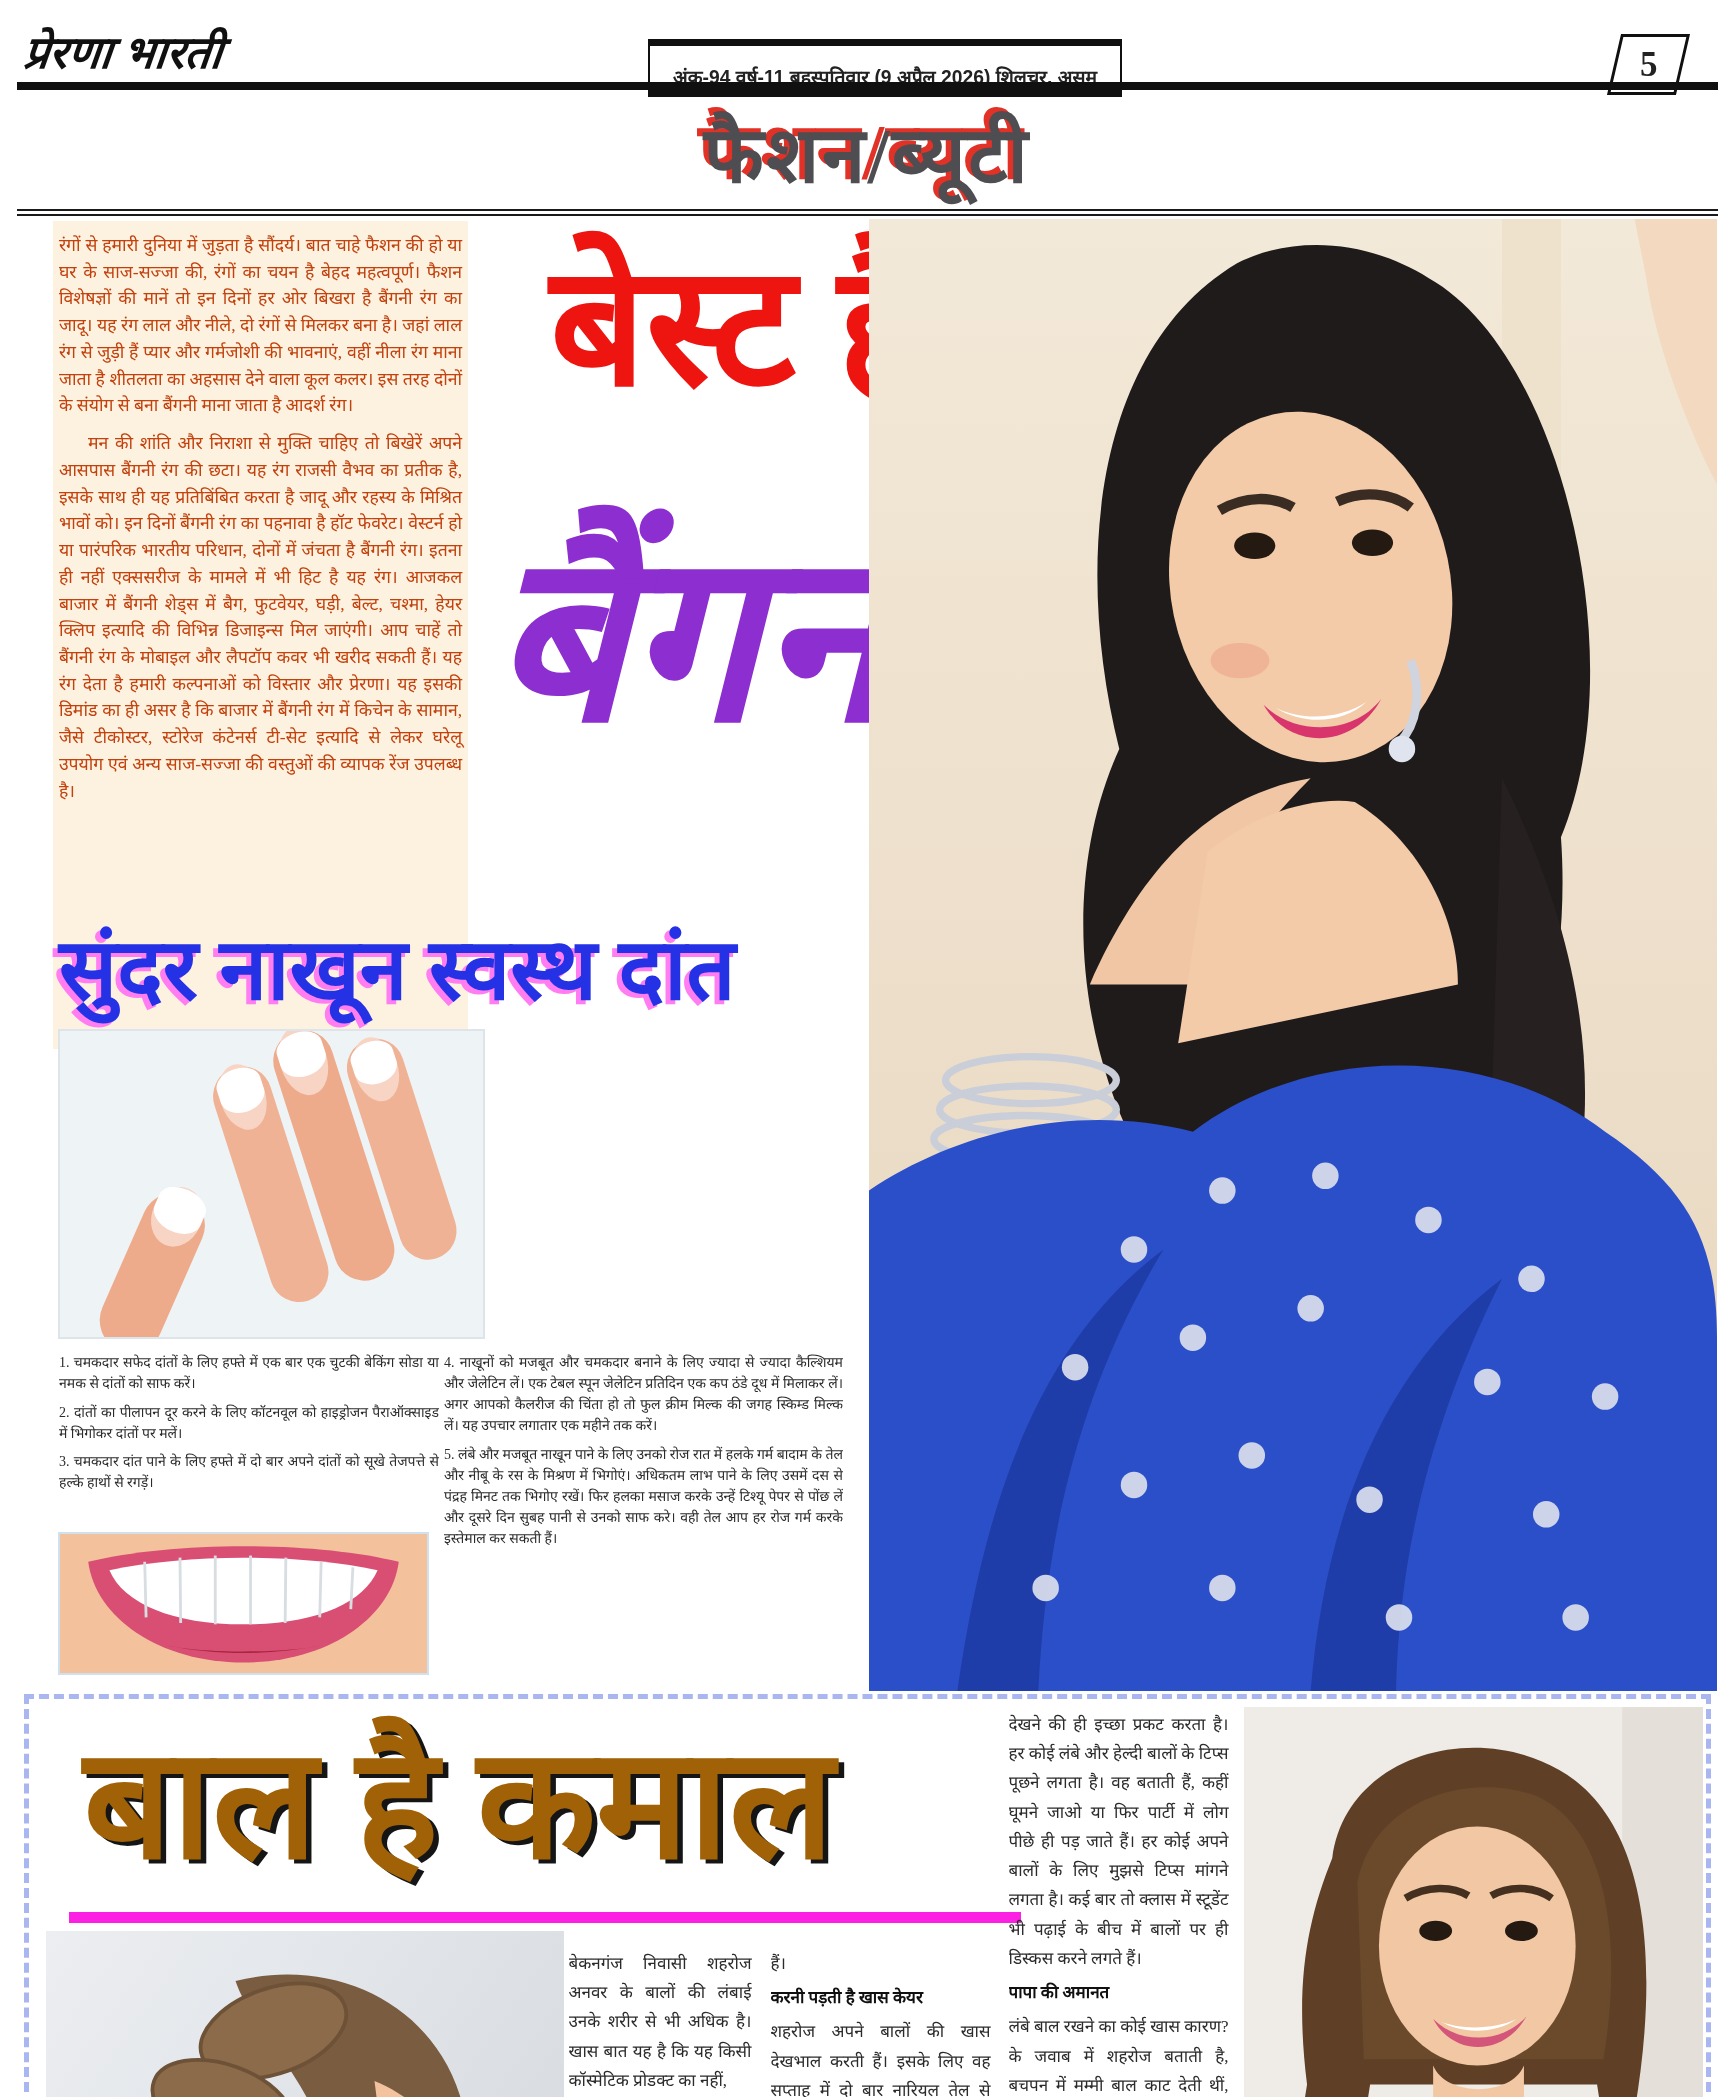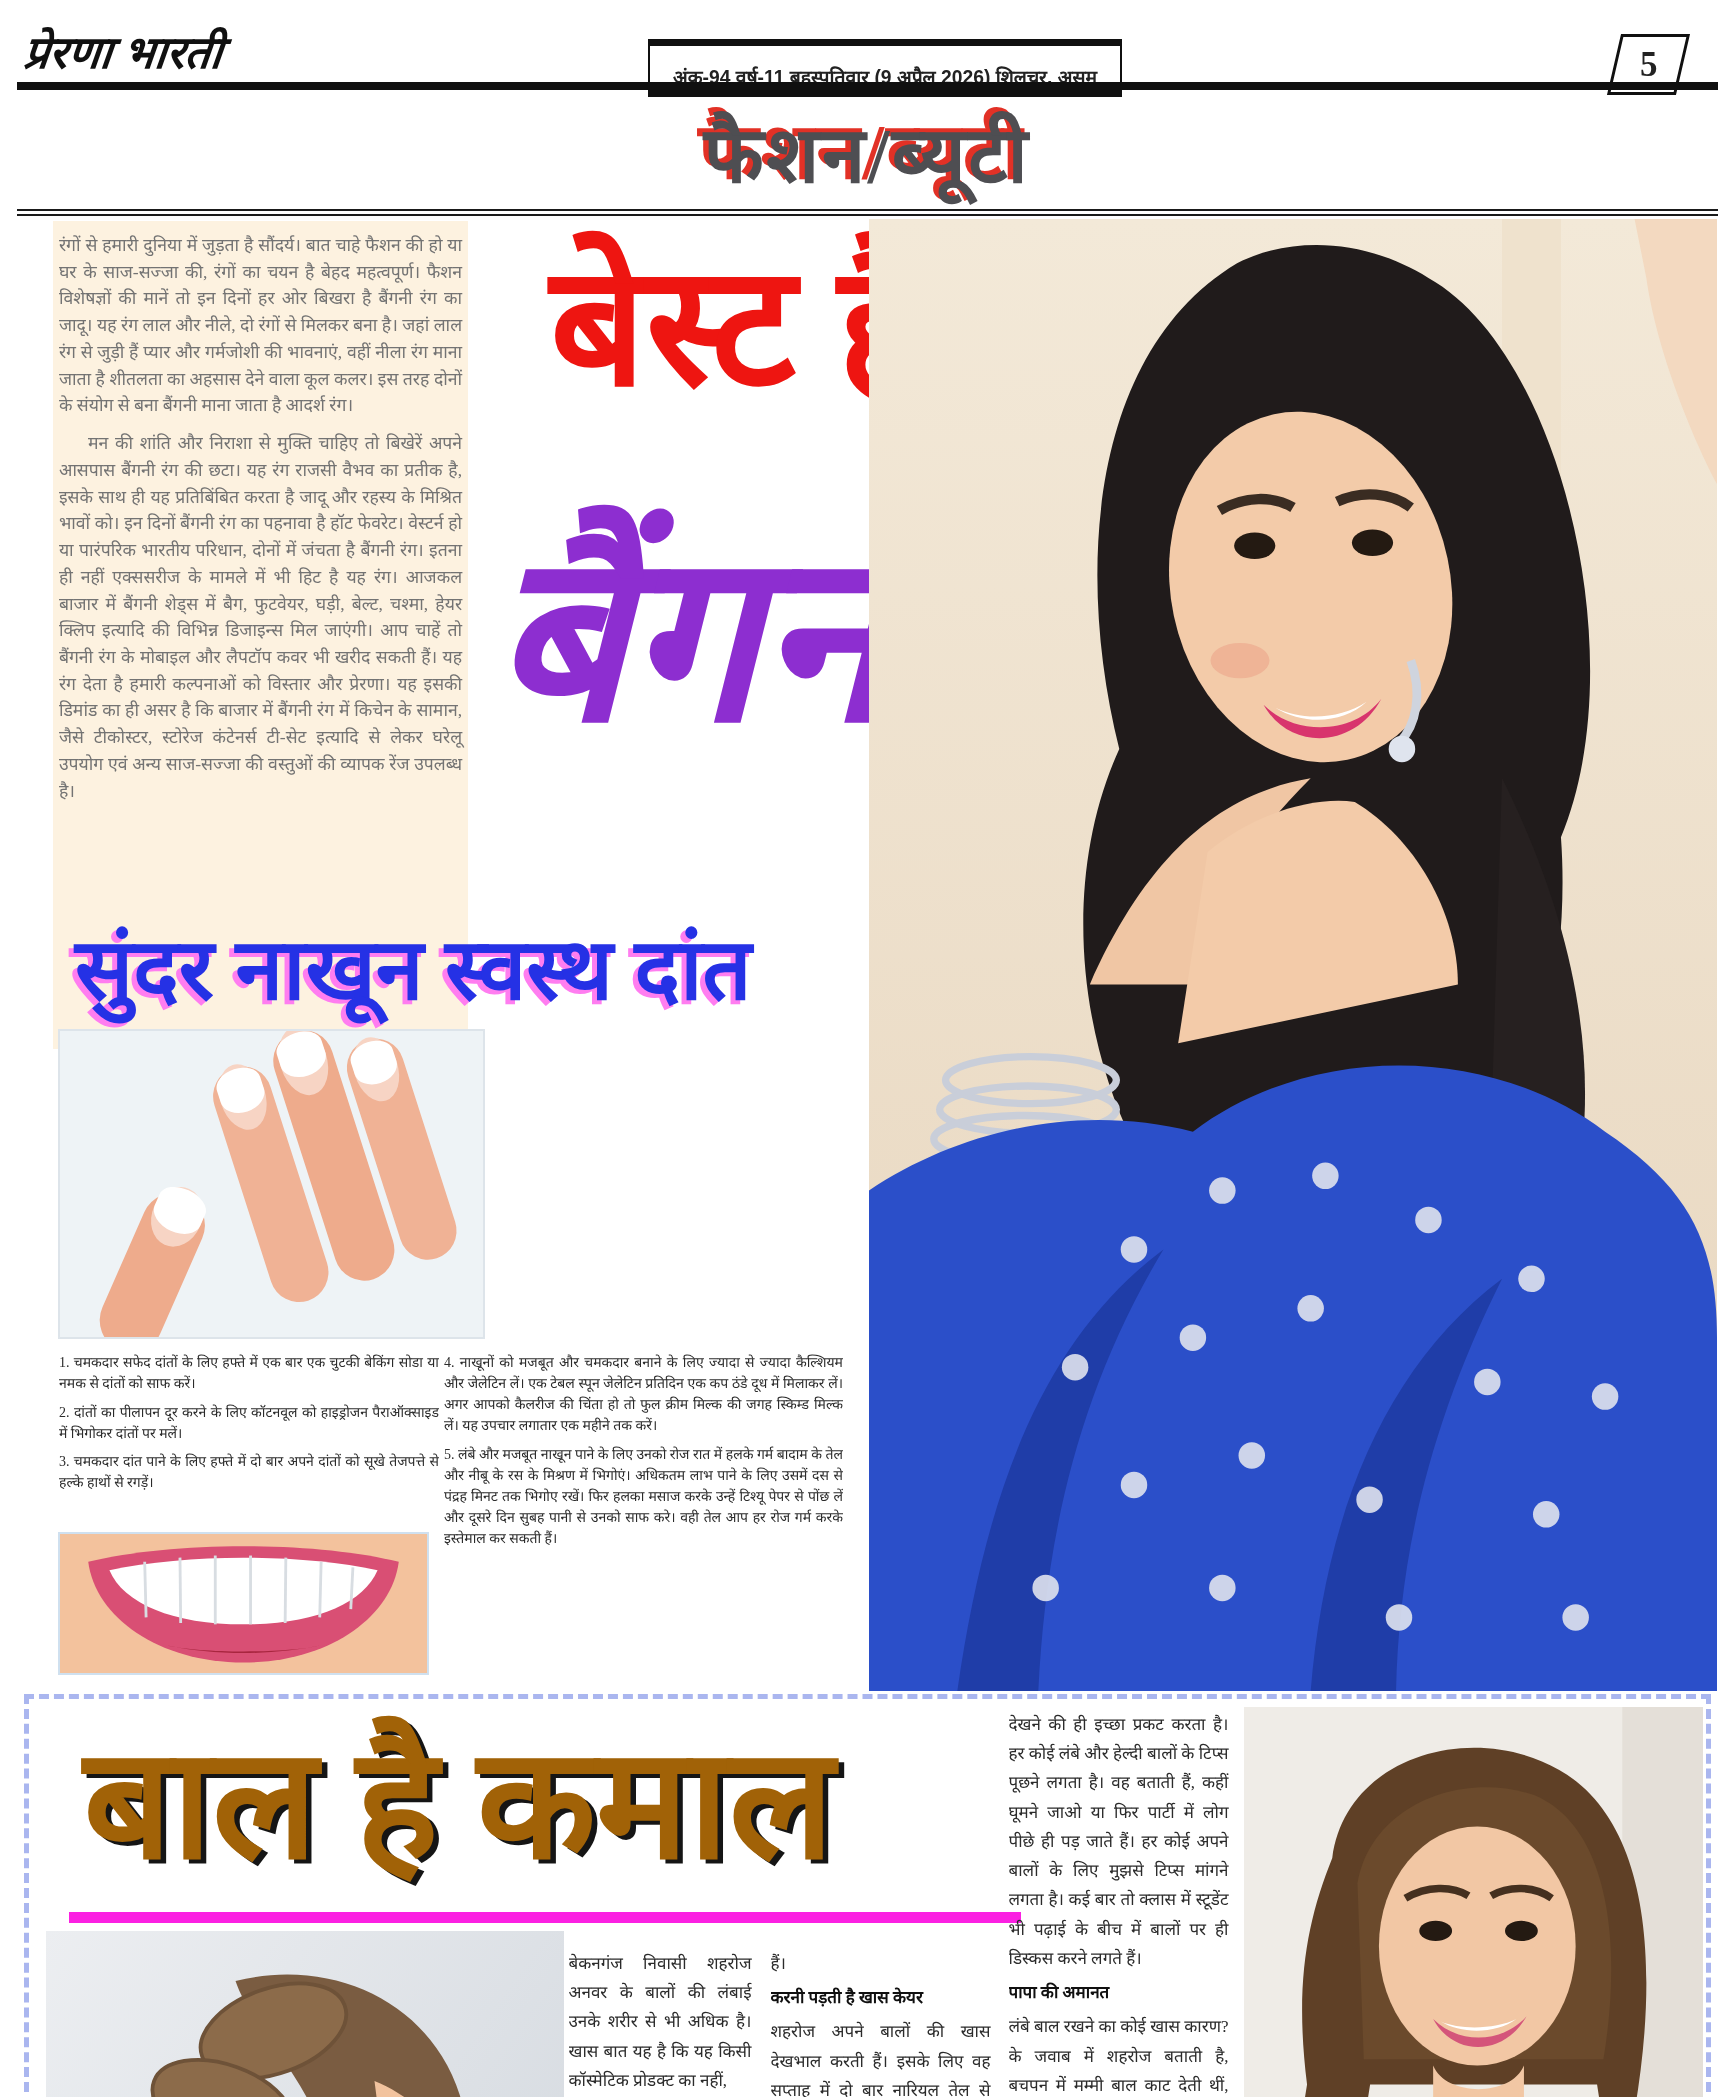--- a/index.html
+++ b/index.html
@@ -31,34 +31,34 @@
     text-shadow:-5.5px -4.2px 0 #e23126;letter-spacing:2.5px;
   }
   .content-rule{
     position:absolute;left:17px;top:209px;width:1701px;height:3.4px;
     border-top:2.1px solid #1a1a1a;border-bottom:2.1px solid #1a1a1a;
   }
   
   .left-col{
     position:absolute;left:53px;top:221px;width:415px;height:828px;
     background:#fdf2e0;padding:11px 5.9px 0 5.9px;box-sizing:border-box;
-    font-size:17.6px;line-height:1.52;text-align:justify;overflow:hidden;color:#737373;
+    font-size:17.6px;line-height:1.52;text-align:justify;overflow:hidden;color:#c2410c;
   }
   .left-col p{margin:0 0 11px 0;}
   .left-col p.ind{text-indent:29px;}
   .headline-red{
     position:absolute;left:491px;top:235px;width:495px;text-align:center;
     font-size:168px;font-weight:bold;color:#ee1511;white-space:nowrap;line-height:1.1;
   }
   .headline-purple{
     position:absolute;left:459px;top:499px;width:524px;text-align:center;
     font-size:235px;font-weight:bold;color:#8d2ed0;white-space:nowrap;line-height:1.2;font-style:italic;
   }
   .subhead-blue{
-    position:absolute;left:75px;top:923px;font-size:86px;font-weight:bold;color:#2531e5;
+    position:absolute;left:59px;top:923px;font-size:86px;font-weight:bold;color:#2531e5;
     text-shadow:-5px 3.8px 0 #ff7df0;white-space:nowrap;line-height:1.1;
   }
   
   .photo{position:absolute;display:block;}
   .photo-saree{left:869px;top:219px;width:848px;height:1472px;}
   .photo-nails{left:58px;top:1029px;width:427px;height:310px;border:2.5px solid #dde4ea;box-sizing:border-box;}
   .photo-smile{left:58px;top:1532px;width:371px;height:143px;border:2.5px solid #cfe0ef;box-sizing:border-box;}
   
   .tips-col{position:absolute;top:1352px;font-size:14px;line-height:1.5;text-align:justify;overflow:hidden;color:#2b2b2b;}
   .tips-col1{left:59px;width:380px;height:176px;}

